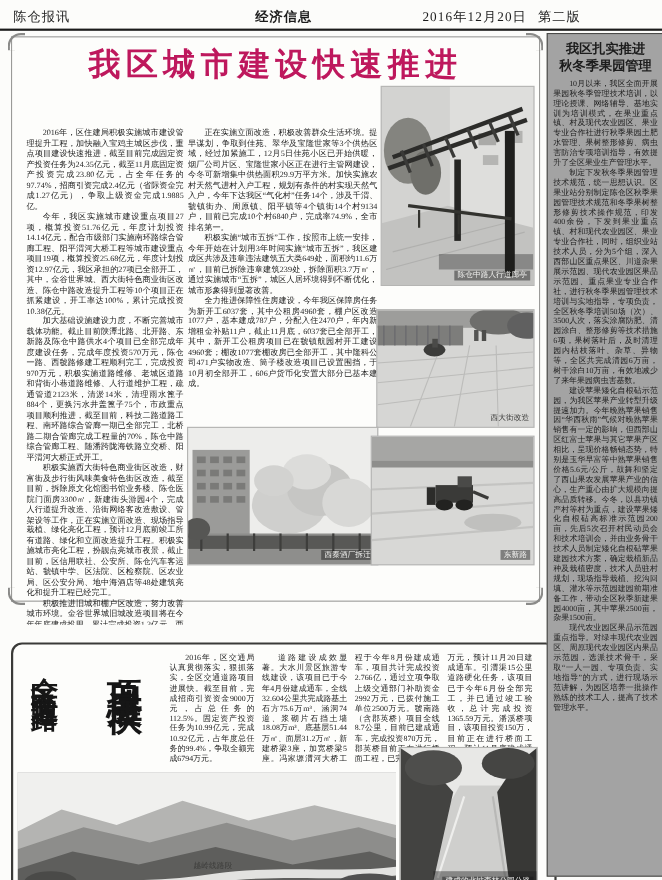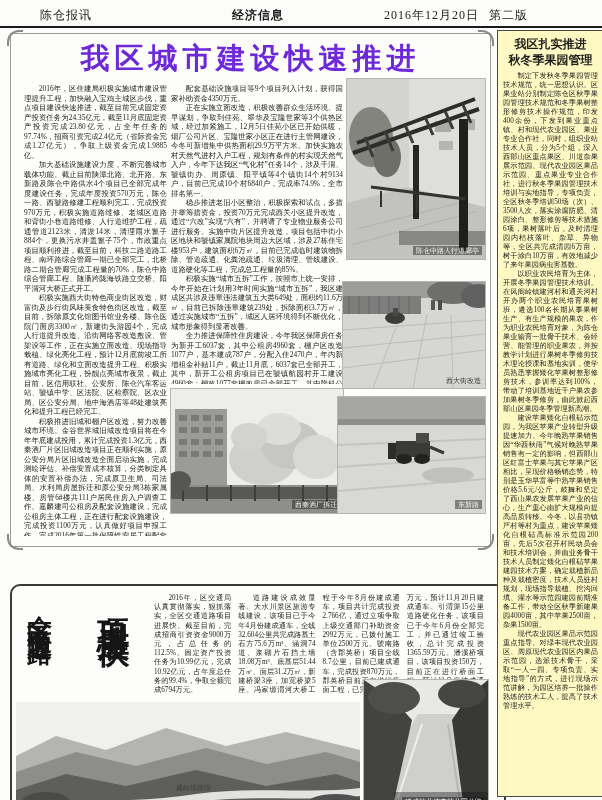--- a/index.html
+++ b/index.html
@@ -4,40 +4,40 @@
 <style>
   html,body { margin:0; padding:0; background:#e9e9e7; }
   .page {
     position:relative; width:602px; height:800px; margin:0 auto;
     background:#fcfcfa; color:#1c1c1c; overflow:hidden;
     font-family:"Liberation Serif", serif;
   }
   
   .masthead { position:absolute; left:0; top:0; width:602px; height:26px; border-bottom:2px solid #1b1b1b; background:#fcfcfa; }
   .masthead span { position:absolute; top:7px; font-size:12px; letter-spacing:1px; }
-  .mh-paper   { left:40px; }
+  .mh-paper   { left:12px; }
   .mh-section { left:232px; font-weight:bold; }
   .mh-date    { left:384px; font-size:11px;text-align:right; }
   .mh-edition { left:489px; }
 
   
   .main-box { position:absolute; left:10px; top:33px; width:479px; height:512px; border:1px solid #9a9a98; background:#fdfdfb; }
   .curl { position:absolute; width:14px; height:14px; border:2px solid #8a8a88; }
   .curl.tl { left:-4px; top:-4px;  border-right:none; border-bottom:none; border-top-left-radius:12px; }
   .curl.tr { right:-4px; top:-4px; border-left:none;  border-bottom:none; border-top-right-radius:12px; }
   .curl.bl { left:-4px; bottom:-4px;  border-right:none; border-top:none; border-bottom-left-radius:12px; }
   .curl.br { right:-4px; bottom:-4px; border-left:none;  border-top:none; border-bottom-right-radius:12px; }
 
   .headline {
     position:absolute; left:0; top:5px; width:100%; text-align:center;
     font-family:"Liberation Sans", sans-serif; font-weight:bold;
-    font-size:29px; letter-spacing:5px; color:#6d28d9; white-space:nowrap;
-  }
-
-  .newscol { position:absolute; overflow:hidden; text-align:justify; font-size:7.4px; line-height:9.5px; }
+    font-size:29px; letter-spacing:5px; color:#be185d; white-space:nowrap;
+  }
+
+  .newscol { position:absolute; overflow:hidden; text-align:justify; font-size:7.4px; line-height:9.5px;margin-top:32px; }
   .newscol p { margin:0; text-indent:2em; }
   .col1 { left:13px;  top:50px; width:143px; height:452px; }
   .col2 { left:160px; top:50px; width:172px; height:300px; }
 
   .photo { position:absolute; overflow:hidden; background:#ccc; box-shadow:0 0 0 1px #b5b5b3; }
   .photo svg { display:block; }
   .caption {
     position:absolute; font-family:"Liberation Sans", sans-serif;
     font-size:7px; line-height:9px; white-space:nowrap;
   }
@@ -60,21 +60,21 @@
     font-size:7.2px; line-height:9.2px; text-align:justify;
   }
   .bottom-text p { margin:0; text-indent:2em; }
   .ph-panorama { left:4px;   top:116px; width:344px; height:108px; box-shadow:none; }
   .ph-road     { left:352px; top:94px;  width:124px; height:130px; }
   .cap-pan { color:#3c3c3a; left:160px; bottom:18px; }
 
   
   .sidebar {
     position:absolute; left:497px; top:30px; width:95px; height:756px;
-    border:1px solid #4a4a48; background:#fef9c3; padding:5px 4px 4px 5px; overflow:hidden;
+    border:1px solid #4a4a48; background:#a3a3a3; padding:5px 4px 4px 5px; overflow:hidden;
   }
   .sb-title { text-align:center; font-family:"Liberation Sans", sans-serif; font-weight:bold; font-size:12px; line-height:16px; margin-bottom:4px; }
   .sb-body { font-size:7.2px; line-height:9px; text-align:justify; overflow:hidden; height:712px; }
   .sb-body p { margin:0; text-indent:2em; }
 </style>
 </head>
 <body>
 
 <div class="page">
 
@@ -88,28 +88,27 @@
   <div class="main-box">
     <div class="curl tl"></div>
     <div class="curl tr"></div>
     <div class="curl bl"></div>
     <div class="curl br"></div>
 
     <div class="headline">我区城市建设快速推进</div>
 
     <div class="newscol col1">
         <p>2016年，区住建局积极实施城市建设管理提升工程，加快融入宝鸡主城区步伐，重点项目建设快速推进，截至目前完成固定资产投资任务为24.35亿元，截至11月底固定资产投资完成23.80亿元，占全年任务的97.74%，招商引资完成2.4亿元（省际资金完成1.27亿元），争取上级资金完成1.9885亿。</p>
+        <p>今年，我区实施城市建设重点项目27项，概算投资51.76亿元，年度计划投资14.14亿元，配合市级部门实施南环路综合管廊工程、阳平渭河大桥工程等城市建设重点项目19项，概算投资25.68亿元，年度计划投资12.97亿元，我区承担的27项已全部开工，其中，金谷世界城、西大街特色商业街区改造、陈仓中路改造提升工程等10个项目正在抓紧建设，开工率达100%，累计完成投资10.38亿元。</p>
         <p>加大基础设施建设力度，不断完善城市载体功能。截止目前陕潭北路、北开路、东新路及陈仓中路供水4个项目已全部完成年度建设任务，完成年度投资570万元，陈仓一路、西虢路修建工程顺利完工，完成投资970万元，积极实施道路维修、老城区道路和背街小巷道路维修、人行道维护工程，疏通管道2123米，清淤14米，清理雨水篦子884个，更换污水井盖篦子75个，市政重点项目顺利推进，截至目前，科技二路道路工程、南环路综合管廊一期已全部完工，北桥路二期合管廊完成工程量的70%，陈仓中路综合管廊工程、随潘跨陇海铁路立交桥、阳平渭河大桥正式开工。</p>
         <p>积极实施西大街特色商业街区改造，财富街及步行街风味美食特色街区改造，截至目前，拆除原文化馆图书馆业务楼、陈仓医院门面房3300㎡，新建街头游园4个，完成人行道提升改造、沿街网络客改造敷设、管架设等工作，正在实施立面改造、现场指导栽植、绿化亮化工程，预计12月底前竣工所有道路、绿化和立面改造提升工程。积极实施城市亮化工程，扮靓点亮城市夜景，截止目前，区信用联社、公安所、陈仓汽车客运站、虢镇中学、区法院、区检察院、区农业局、区公安分局、地中海酒店等48处建筑亮化和提升工程已经完工。</p>
         <p>积极推进旧城和棚户区改造，努力改善城市环境。金谷世界城旧城改造项目将在今年年底建成投用，累计完成投资1.3亿元，西秦酒厂片区旧城改造项目正在顺利实施，原公安分局片区旧城改造全面启动实施，完成测绘评估、补偿安置成本核算，分类制定具体的安置补偿办法，完成原卫生局、司法局、水利局房屋拆迁和原公安分局3栋家属楼、房管6#楼共111户居民住房入户调查工作。嘉麟建司公租房及配套设施建设，完成公租房主体工程，正在进行配套设施建设，完成投资1100万元，认真做好项目申报工作，完成2016年第一批保障性安居工程配套基础设施中央预算内投资项目申报工作，共有嘉麟建司公租房小区外</p>
       </div>
     <div class="newscol col2">
-        <p>配套基础设施项目等9个项目列入计划，获得国家补助资金4350万元。</p>
         <p>正在实施立面改造，积极改善群众生活环境。提早谋划，争取到佳苑、翠华及宝隆世家等3个供热区域，经过加紧施工，12月5日佳苑小区已开始供暖，烟厂公司片区、宝隆世家小区正在进行主管网建设，今冬可新增集中供热面积29.9万平方米。加快实施农村天然气进村入户工程，规划有条件的村实现天然气入户，今年下达我区“气化村”任务14个，涉及千渭、虢镇街办、周原镇、阳平镇等4个镇街14个村9134户，目前已完成10个村6840户，完成率74.9%，全市排名第一。</p>
-        <p>稳步推进老旧小区整治，积极探索和试点，多措并举筹措资金，投资70万元完成西关小区提升改造，通过“六改”实现“六有”，并聘请了专业物业服务公司进行服务。实施中街片区提升改造，项目包括中街小区地块和虢镇家属院地块周边大区域，涉及27栋住宅楼953户，建筑面积6万㎡，目前已完成临时建筑物拆除、管道疏通、化粪池疏通、垃圾清理、管线建设、道路硬化等工程，完成总工程量的85%。</p>
         <p>积极实施“城市五拆”工作，按照市上统一安排，今年开始在计划用3年时间实施“城市五拆”，我区建成区共涉及违章违法建筑五大类649处，面积约11.6万㎡，目前已拆除违章建筑239处，拆除面积3.7万㎡，通过实施城市“五拆”，城区人居环境得到不断优化，城市形象得到显著改善。</p>
         <p>全力推进保障性住房建设，今年我区保障房任务为新开工6037套，其中公租房4960套，棚户区改造1077户，基本建成787户，分配入住2470户，年内新增租金补贴11户，截止11月底，6037套已全部开工，其中，新开工公租房项目已在虢镇航园村开工建设4960套；棚改1077套棚改房已全部开工，其中隆科公司471户实物改造、筒子楼改造项目已设置围挡，于10月初全部开工，606户货币化安置大部分已基本建成。</p>
       </div>
 
     <div class="photo ph-pergola">
       <svg width="138" height="180" viewBox="0 0 138 180">
         <rect width="138" height="180" fill="#d3d3d1"></rect>
         <rect x="62" y="0" width="76" height="130" fill="#dededc"></rect>
         <rect x="88" y="42" width="16" height="11" fill="#aaaaa8"></rect>
         <rect x="112" y="40" width="16" height="11" fill="#b2b2b0"></rect>
@@ -276,20 +275,20 @@
       <span class="caption cap-dark">建成的北坡森林公园公路</span>
     </div>
   </div>
 
   <div class="sidebar">
     <div class="sb-title">
       <div>我区扎实推进</div>
       <div>秋冬季果园管理</div>
     </div>
     <div class="sb-body">
+        <p>10月以来，我区全面开展果园秋冬季管理技术培训，以理论授课、网络辅导、基地实训为培训模式，在果业重点镇、村及现代农业园区、果业专业合作社进行秋季果园土肥水管理、果树整形修剪、病虫害防治专项培训指导，有效提升了全区果业生产管理水平。</p>
         <p>制定下发秋冬季果园管理技术规范，统一思想认识。区果业站分别制定陈仓区秋季果园管理技术规范和冬季果树整形修剪技术操作规范，印发400余份，下发到果业重点镇、村和现代农业园区、果业专业合作社，同时，组织业站技术人员，分为5个组，深入西部山区重点果区、川道杂果展示范园、现代农业园区果品示范园、重点果业专业合作社，进行秋冬季果园管理技术培训与实地指导，专项负责，全区秋冬季培训50场（次）、3500人次，落实涂腐防肥、清园涂白、整形修剪等技术措施6项，果树落叶后，及时清理园内枯枝落叶、杂草、异物等，全区共完成清园6万亩，树干涂白10万亩，有效地减少了来年果园病虫害基数。</p>
-        <p>以职业农民培育为主体，开展冬季果园管理技术培训。在凤阁岭镇建河村和通关河村开办两个职业农民培育果树班，遴选100名长期从事果树生产、有生产规模的果农，作为职业农民培育对象，为陈仓果业输育一批骨干技术、会经营、能管理的职业果农，并按教学计划进行果树冬季修剪技术理论授课和基地实训，使学员熟悉掌握矮化苹果树整形修剪技术，参训率达到100%，带动了培训基地近千户果农参加果树冬季修剪，由此掀起西部山区果园冬季管理新高潮。</p>
         <p>建设苹果矮化自根砧示范园，为我区苹果产业转型升级提速加力。今年晚熟苹果销售因“华西秋雨”气候对晚熟苹果销售有一定的影响，但西部山区红富士苹果与其它苹果产区相比，呈现价格畅销态势，特别是玉华早富等中熟苹果销售价格5.6元/公斤，鼓舞和坚定了西山果农发展苹果产业的信心，生产重心由扩大规模向提高品质转移。今冬，以县功镇严村等村为重点，建设苹果矮化自根砧高标准示范园200亩，先后5次召开村民动员会和技术培训会，并由业务骨干技术人员制定矮化自根砧苹果建园技术方案，确定栽植新品种及栽植密度，技术人员驻村规划，现场指导栽植、挖沟回填、灌水等示范园建园前期准备工作，带动全区秋季新建果园4000亩，其中苹果2500亩，杂果1500亩。</p>
         <p>现代农业园区果品示范园重点指导。对绿丰现代农业园区、周原现代农业园区内果品示范园，选派技术骨干，采取“一人一园、专项负责、实地指导”的方式，进行现场示范讲解，为园区培养一批操作熟练的技术工人，提高了技术管理水平。</p>
       </div>
   </div>
 
 </div>
 
 </body></html>

